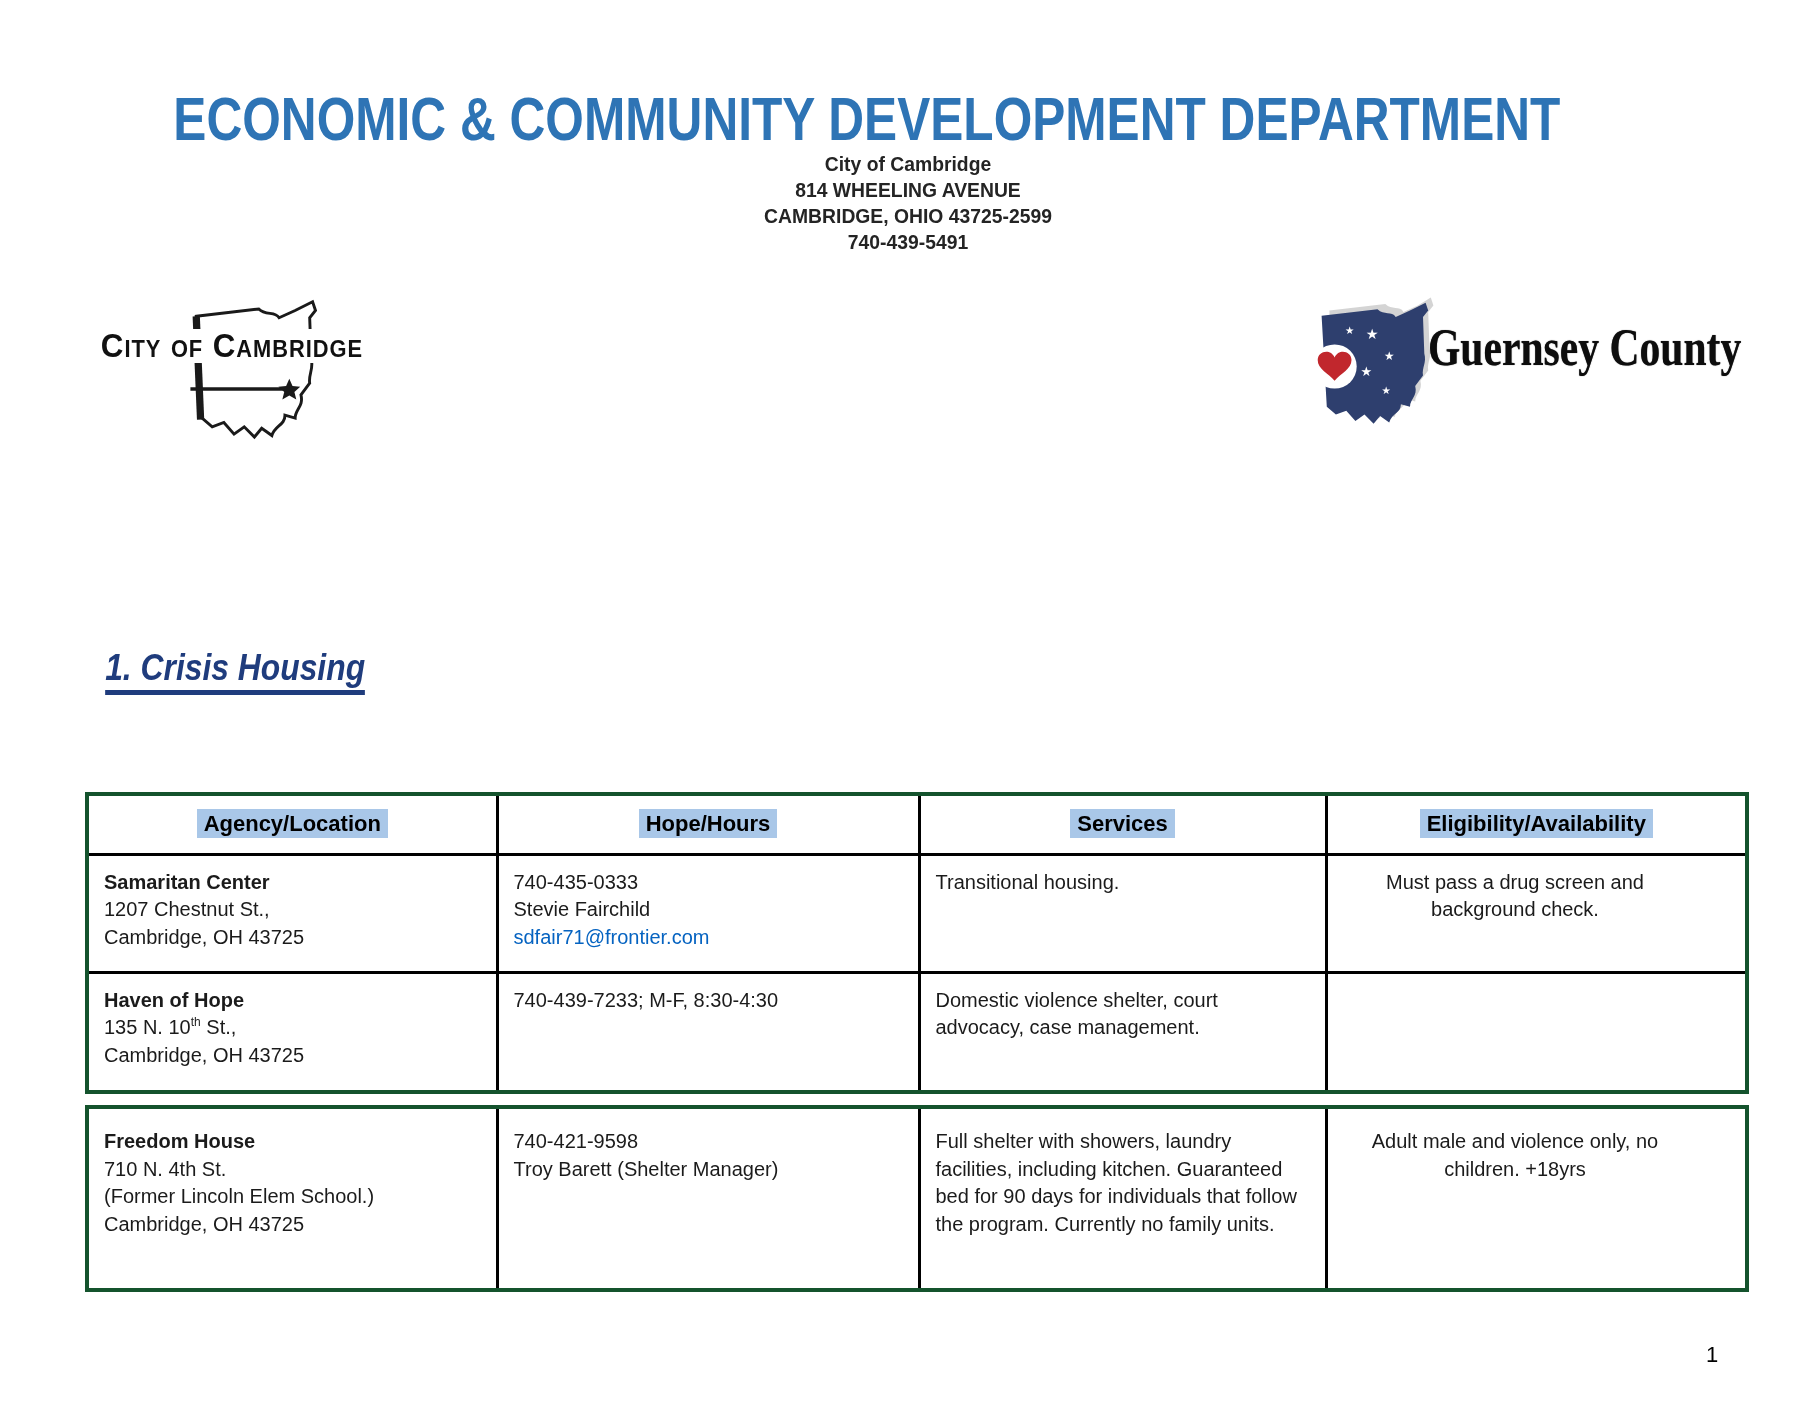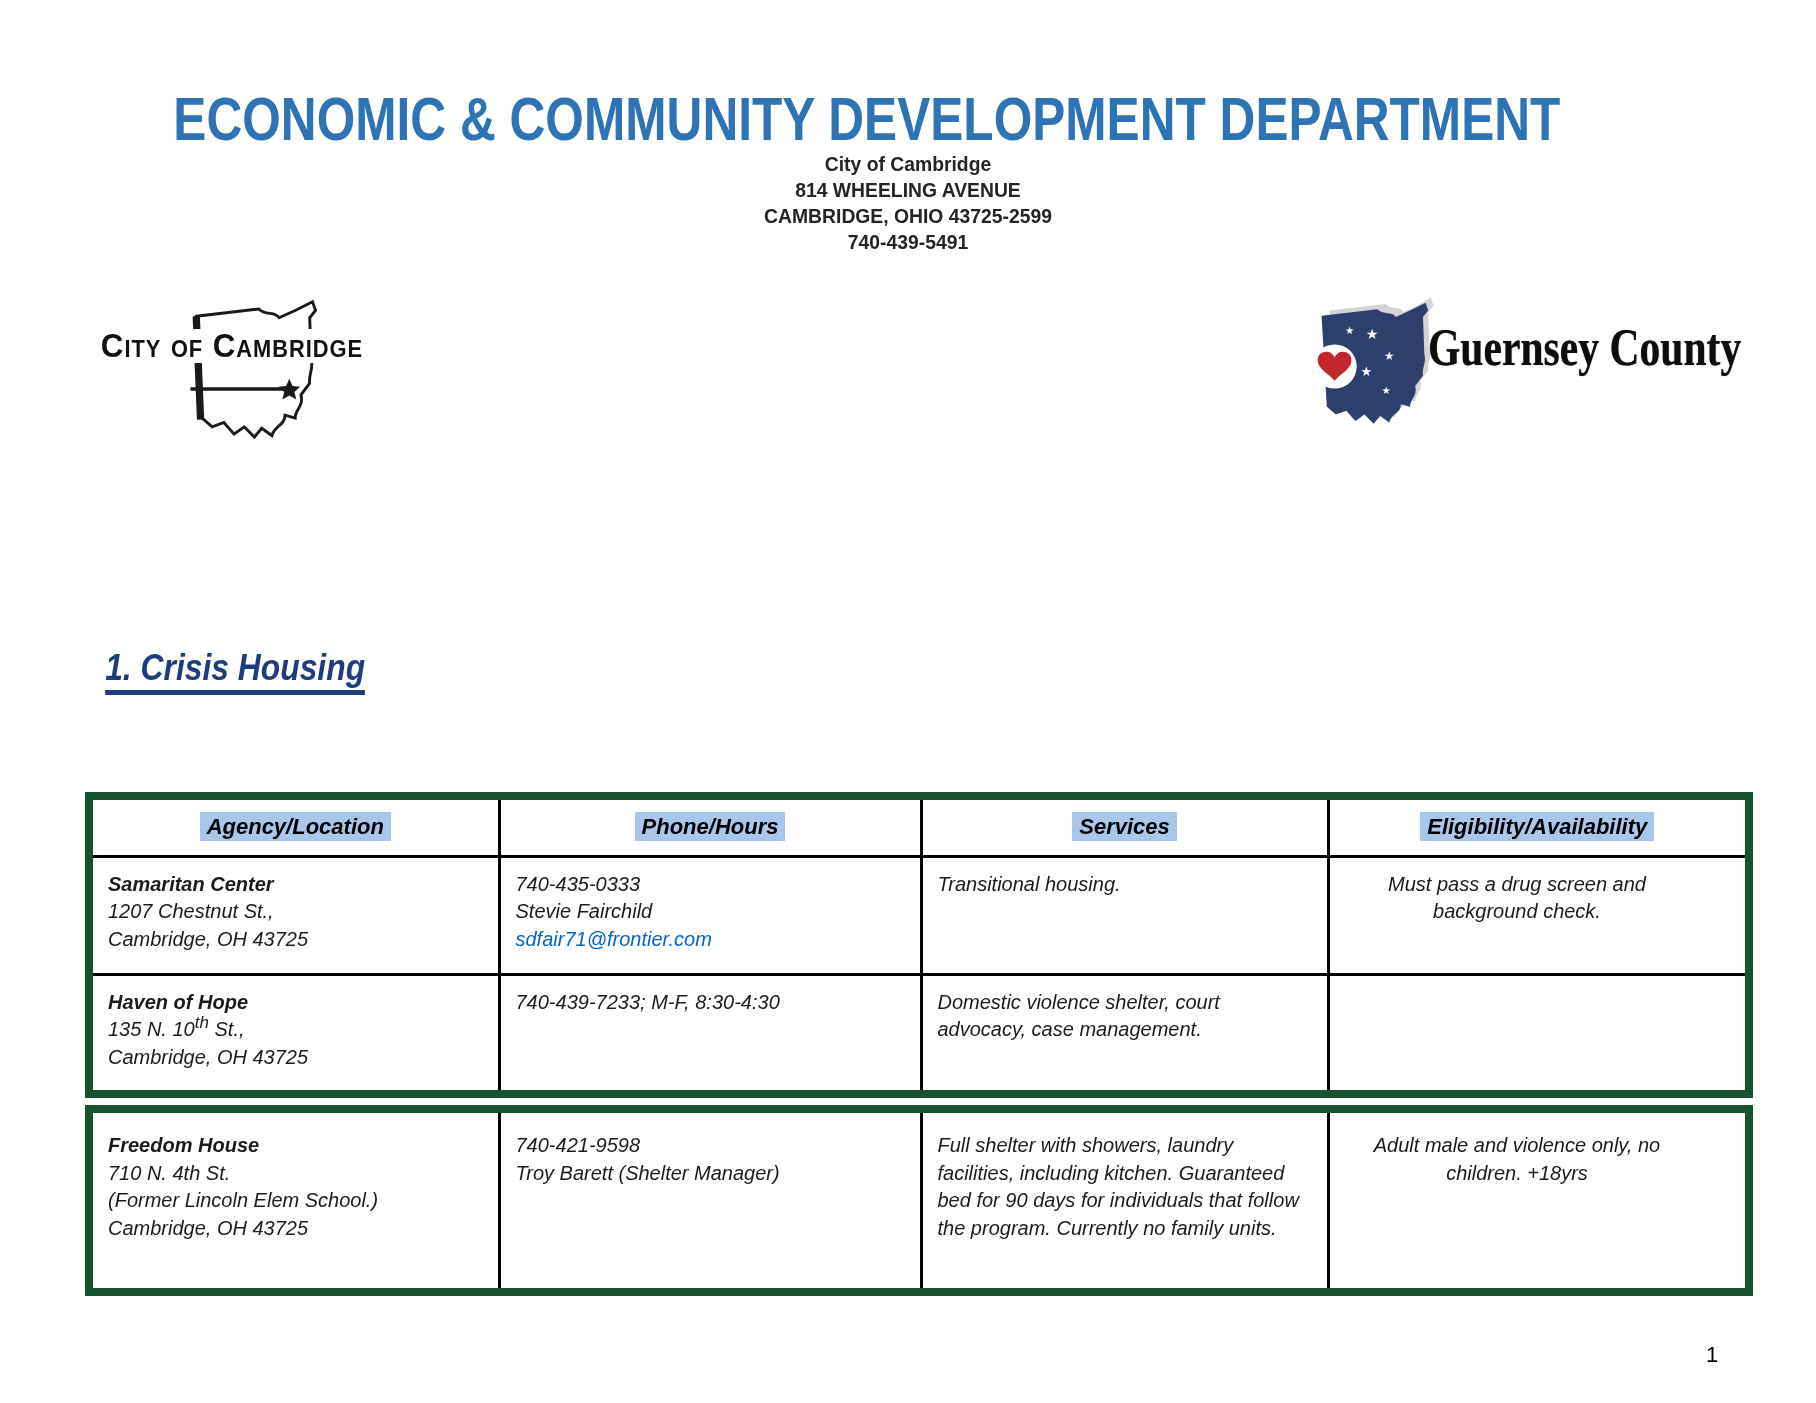--- a/index.html
+++ b/index.html
@@ -39,39 +39,38 @@
   .section-heading-wrap{position:absolute;top:648px;left:0;width:1816px;}
   .section-heading{
     display:inline-block;margin-left:84px;
     font-weight:bold;font-style:italic;font-size:37px;line-height:40px;
     color:#1F3C7D;border-bottom:5px solid #1F3C7D;padding-bottom:2px;
     transform:scaleX(0.86);transform-origin:50% 50%;white-space:nowrap;
   }
   
   table.crisis{
     position:absolute;left:85px;width:1660px;border-collapse:collapse;table-layout:fixed;
-    border:8px solid #14532d;
-    font-style:italic;
+    border:4px solid #14532d;
   }
   table.t1{top:792px;}
   table.t2{top:1065px;margin-top:40px;}
   table.crisis th, table.crisis td{border:3px solid #000;box-sizing:border-box;}
   table.crisis th{
     height:60px;text-align:center;vertical-align:middle;font-size:22px;font-weight:bold;color:#000;
   }
   th .hl{background:#A9C7E8;padding:2px 7px;}
   table.crisis td{
     vertical-align:top;padding:13px 14px 8px 15px;font-size:20px;line-height:27.5px;color:#1b1b1b;
   }
   tr.row-1 td{height:118px;}
   tr.row-2 td{height:120px;}
   tr.row-fh td{height:183px;padding-top:19px;}
   .agency-name{font-weight:bold;}
   .email-link{color:#0563C1;text-decoration:none;cursor:pointer;}
-  sup{font-size:17px;line-height:0;}
+  sup{font-size:12px;line-height:0;}
   .wrap-elig{display:block;max-width:345px;text-align:center;}
   .wrap-serv{display:block;max-width:372px;}
   
   .page-number{position:absolute;left:1706px;top:1342px;font-size:22px;color:#000;}
 </style>
 </head>
 <body>
 
 <div class="title-wrap">
   <div class="doc-title">ECONOMIC &amp; COMMUNITY DEVELOPMENT DEPARTMENT</div>
@@ -122,21 +121,21 @@
 <table class="crisis t1">
   <colgroup>
       <col style="width:410px">
       <col style="width:422px">
       <col style="width:407px">
       <col style="width:421px">
     </colgroup>
   <tbody>
       <tr>
     <th><span class="hl">Agency/Location</span></th>
-    <th><span class="hl">Phone/Hours</span></th>
+    <th><span class="hl">Hope/Hours</span></th>
     <th><span class="hl">Services</span></th>
     <th><span class="hl">Eligibility/Availability</span></th>
   </tr>
   <tr class="row-1">
     <td>
       <div class="agency-name">Samaritan Center</div>
       <div>1207 Chestnut St.,</div>
       <div>Cambridge, OH 43725</div>
     </td>
     <td>

